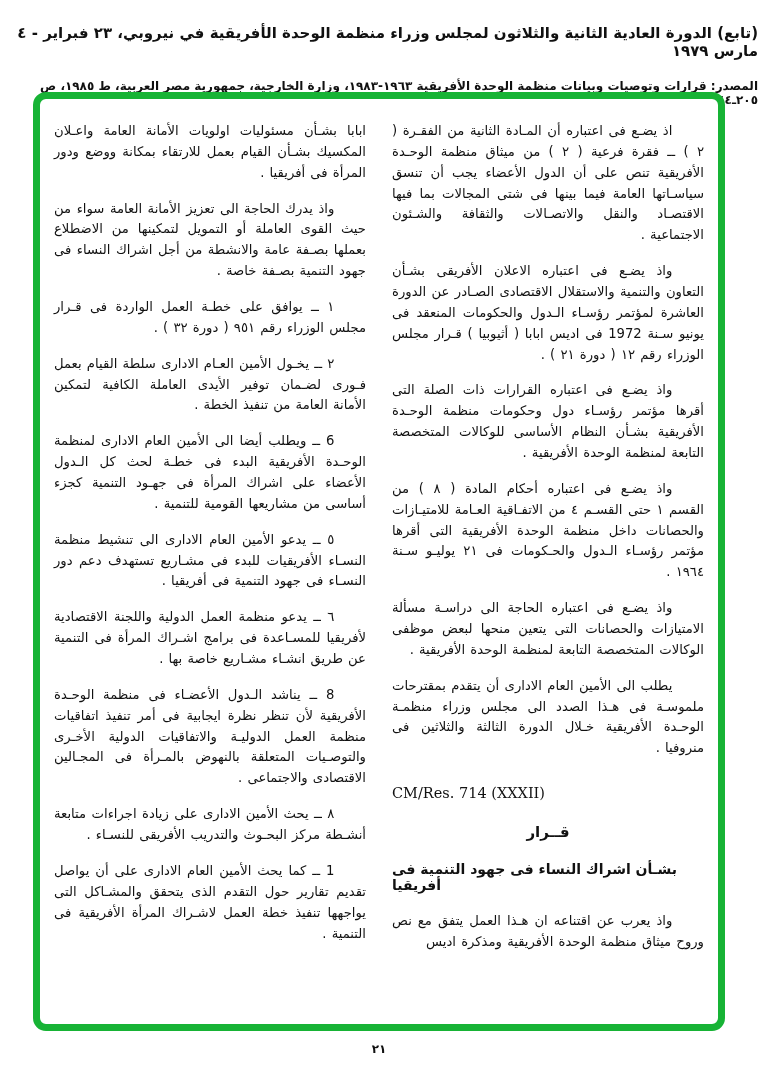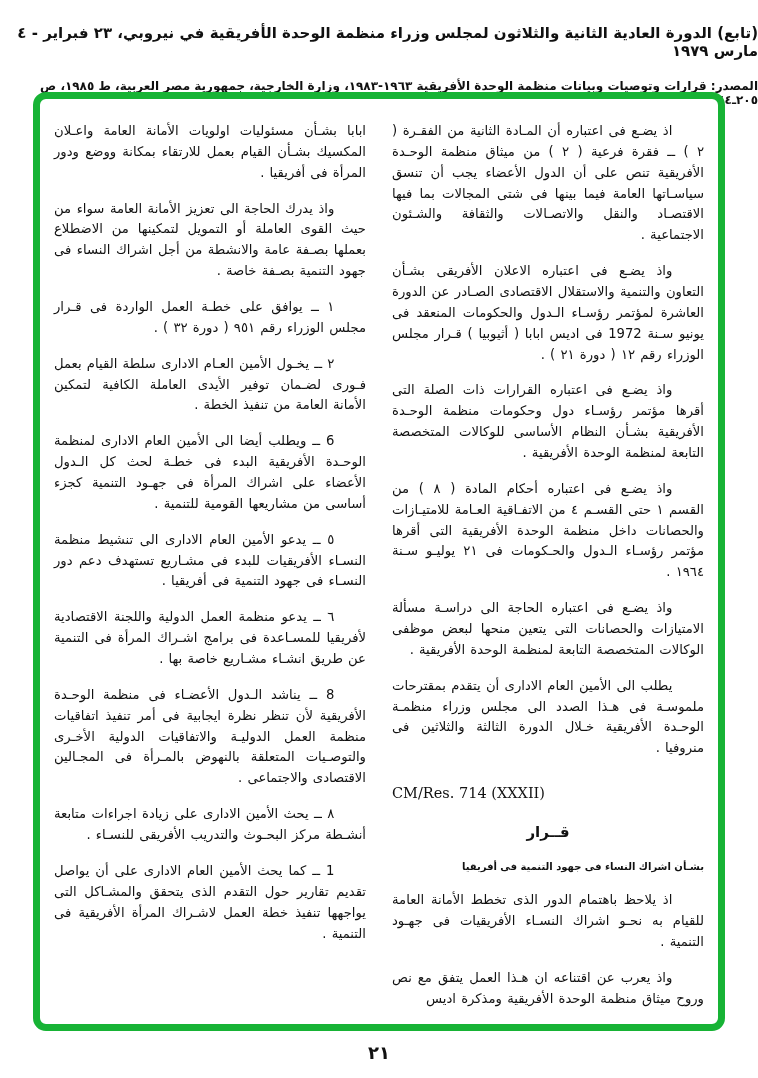--- a/index.html
+++ b/index.html
@@ -38,28 +38,28 @@
   .res-number {
     direction:ltr; text-align:left; unicode-bidi:embed;
     font-family:"DejaVu Serif","Liberation Serif",serif;
     font-size:14.5px; margin:26px 0 22px 0; color:#111;
   }
   .res-title {
     text-align:center; font-weight:bold; font-size:15px;
     letter-spacing:1px; margin:4px 0 20px 0;
   }
   .res-subtitle {
-    text-align:right; font-weight:bold; font-size:10px;
+    text-align:left; font-weight:bold; font-size:14px;
     margin:0 0 18px 0;
   }
 
   
   .footer {
     position:absolute; left:0; right:0; top:1042px; text-align:center;
-    font-weight:bold; font-size:18px; letter-spacing:4px;
+    font-weight:bold; font-size:12px; letter-spacing:4px;
   }
 </style>
 </head>
 <body>
 
 <div class="page">
 
   <div class="header">
     <div class="header-line1">(تابع) الدورة العادية الثانية والثلاثون لمجلس وزراء منظمة الوحدة الأفريقية في نيروبي، ٢٣ فبراير - ٤ مارس ١٩٧٩</div>
     <div class="header-line2">المصدر: قرارات وتوصيات وبيانات منظمة الوحدة الأفريقية ١٩٦٣-١٩٨٣، وزارة الخارجية، جمهورية مصر العربية، ط ١٩٨٥، ص ٢٠٥ـ٥٤٤</div>
@@ -73,21 +73,20 @@
         <p>واذ يضـع فى اعتباره الاعلان الأفريقى بشـأن التعاون والتنمية والاستقلال الاقتصادى الصـادر عن الدورة العاشرة لمؤتمر رؤسـاء الـدول والحكومات المنعقد فى يونيو سـنة 1972 فى اديس ابابا ( أثيوبيا ) قـرار مجلس الوزراء رقم ١٢ ( دورة ٢١ ) .</p>
         <p>واذ يضـع فى اعتباره القرارات ذات الصلة التى أقرها مؤتمر رؤسـاء دول وحكومات منظمة الوحـدة الأفريقية بشـأن النظام الأساسى للوكالات المتخصصة التابعة لمنظمة الوحدة الأفريقية .</p>
         <p>واذ يضـع فى اعتباره أحكام المادة ( ٨ ) من القسم ١ حتى القسـم ٤ من الاتفـاقية العـامة للامتيـازات والحصانات داخل منظمة الوحدة الأفريقية التى أقرها مؤتمر رؤسـاء الـدول والحـكومات فى ٢١ يوليـو سـنة ١٩٦٤ .</p>
         <p>واذ يضـع فى اعتباره الحاجة الى دراسـة مسألة الامتيازات والحصانات التى يتعين منحها لبعض موظفى الوكالات المتخصصة التابعة لمنظمة الوحدة الأفريقية .</p>
         <p>يطلب الى الأمين العام الادارى أن يتقدم بمقترحات ملموسـة فى هـذا الصدد الى مجلس وزراء منظمـة الوحـدة الأفريقية خـلال الدورة الثالثة والثلاثين فى منروفيا .</p>
 
         <div class="res-number">CM/Res. 714 (XXXII)</div>
         <div class="res-title">قــرار</div>
         <div class="res-subtitle">بشـأن اشراك النساء فى جهود التنمية فى أفريقيا</div>
 
-        <p>اذ يلاحظ باهتمام الدور الذى تخطط الأمانة العامة للقيام به نحـو اشراك النسـاء الأفريقيات فى جهـود التنمية .</p>
         <p>واذ يعرب عن اقتناعه ان هـذا العمل يتفق مع نص وروح ميثاق منظمة الوحدة الأفريقية ومذكرة اديس</p>
       </div>
 
       <div class="col">
         <p class="no-indent">ابابا بشـأن مسئوليات اولويات الأمانة العامة واعـلان المكسيك بشـأن القيام بعمل للارتقاء بمكانة ووضع ودور المرأة فى أفريقيا .</p>
         <p>واذ يدرك الحاجة الى تعزيز الأمانة العامة سواء من حيث القوى العاملة أو التمويل لتمكينها من الاضطلاع بعملها بصـفة عامة والانشطة من أجل اشراك النساء فى جهود التنمية بصـفة خاصة .</p>
         <p>١ ــ يوافق على خطـة العمل الواردة فى قـرار مجلس الوزراء رقم ٩٥١ ( دورة ٣٢ ) .</p>
         <p>٢ ــ يخـول الأمين العـام الادارى سلطة القيام بعمل فـورى لضـمان توفير الأيدى العاملة الكافية لتمكين الأمانة العامة من تنفيذ الخطة .</p>
         <p>6 ــ ويطلب أيضا الى الأمين العام الادارى لمنظمة الوحـدة الأفريقية البدء فى خطـة لحث كل الـدول الأعضاء على اشراك المرأة فى جهـود التنمية كجزء أساسى من مشاريعها القومية للتنمية .</p>
         <p>٥ ــ يدعو الأمين العام الادارى الى تنشيط منظمة النسـاء الأفريقيات للبدء فى مشـاريع تستهدف دعم دور النسـاء فى جهود التنمية فى أفريقيا .</p>

